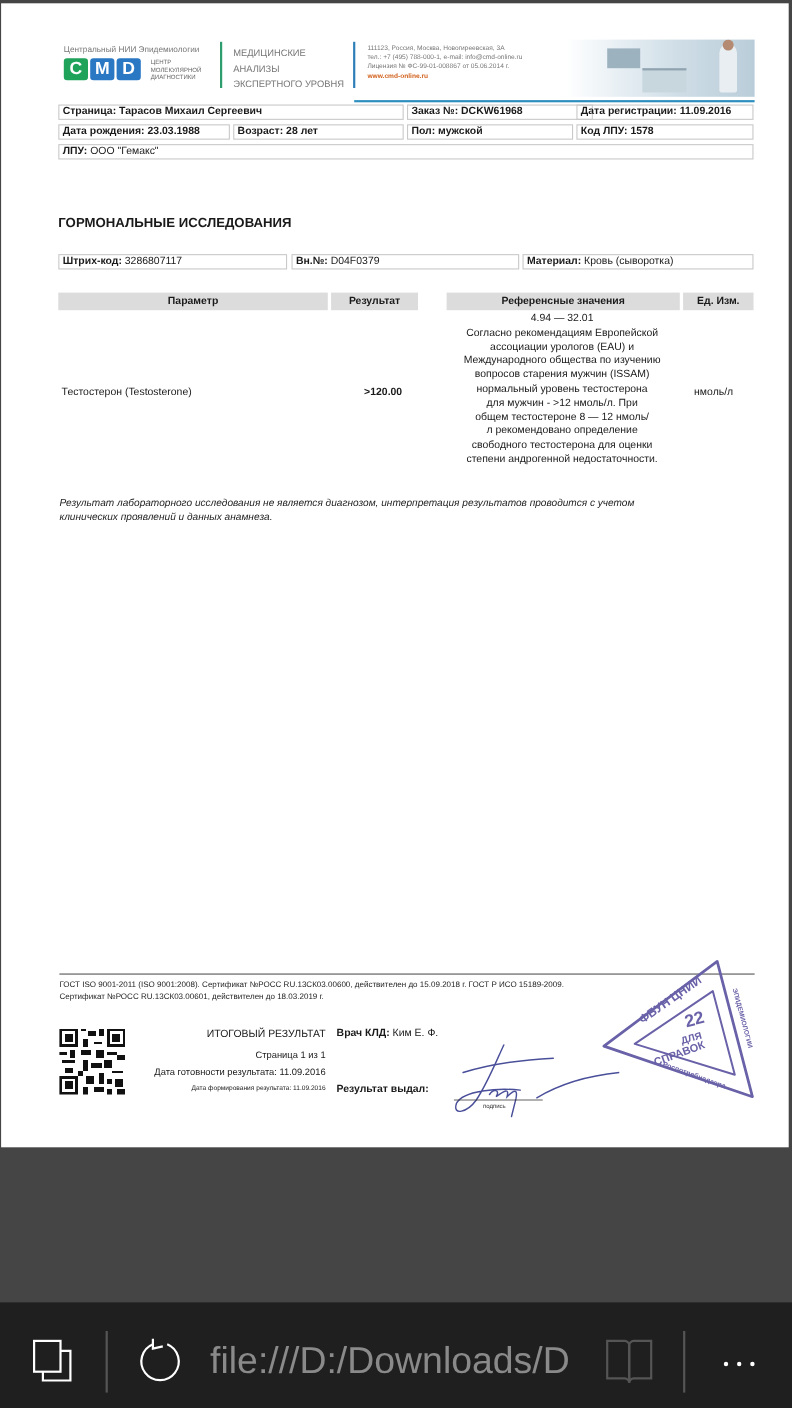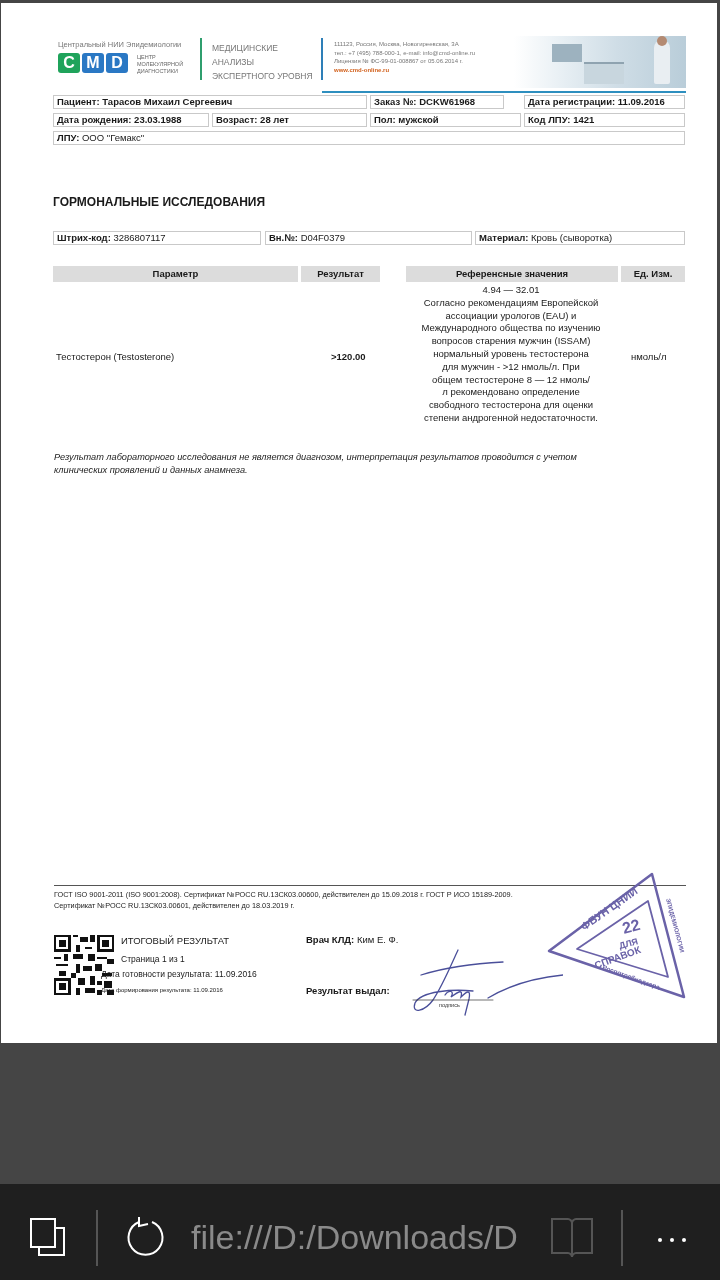--- a/index.html
+++ b/index.html
@@ -37,21 +37,21 @@
   
   .th { position: absolute; top: 266px; height: 16px; background: #dcdcdc; font-size: 9.5px; font-weight: bold; line-height: 16px; text-align: center; }
   .cell { position: absolute; font-size: 9.5px; }
   .ref { position: absolute; left: 404px; top: 285px; width: 212px; text-align: center; font-size: 9.5px; line-height: 12.8px; }
   .note { position: absolute; left: 53px; top: 451px; font-size: 9.2px; line-height: 13px; font-style: italic; color: #222; }
 
   
   .foot-rule { position: absolute; left: 53px; top: 885px; width: 632px; height: 1px; background: #555; }
   .cert { position: absolute; left: 53px; top: 890px; font-size: 7.3px; line-height: 10.5px; color: #222; white-space: nowrap; }
   .qr { position: absolute; left: 53px; top: 935px; width: 60px; height: 60px; }
-  .fr { position: absolute; white-space: nowrap; }
+  .fr { position: absolute; text-align: right; white-space: nowrap; }
   .signature { position: absolute; left: 405px; top: 945px; width: 160px; height: 75px; }
   .stamp { position: absolute; left: 543px; top: 866px; width: 145px; height: 135px; }
 
   
   #bar { position: absolute; left: 0; top: 1184px; width: 720px; height: 96px; background: #1f1f1f; }
   .bar-icon { position: absolute; }
   .bar-sep { position: absolute; top: 1210px; width: 2px; height: 56px; background: #555; }
   .url-text { position: absolute; left: 191px; top: 1213px; width: 330px; overflow: hidden; white-space: nowrap; font-size: 34px; color: #8a8a8a; line-height: 48px; }
 </style>
 </head>
@@ -88,39 +88,39 @@
       <div class="lab-photo">
         <div class="eq1"></div>
           <div class="eq2"></div>
           <div class="person"></div>
           <div class="head"></div>
       </div>
       <div class="hdr-rule"></div>
     </div>
 
     <div class="box" style="left:52px;top:92px;width:314px">
-      <span class="b">Пациент:</span> <span class="b">Тарасов Михаил Сергеевич</span>
-    </div>
-    <div class="box" style="left:369px;top:92px;width:134px">
+      <span class="b">Страница:</span> <span class="b">Тарасов Михаил Сергеевич</span>
+    </div>
+    <div class="box" style="left:369px;top:92px;width:169px">
       <span class="b">Заказ №:</span> <span class="b">DCKW61968</span>
     </div>
     <div class="box" style="left:523px;top:92px;width:161px">
       <span class="b">Дата регистрации:</span> <span class="b">11.09.2016</span>
     </div>
     <div class="box" style="left:52px;top:110px;width:156px">
       <span class="b">Дата рождения:</span> <span class="b">23.03.1988</span>
     </div>
     <div class="box" style="left:211px;top:110px;width:155px">
       <span class="b">Возраст:</span> <span class="b">28 лет</span>
     </div>
     <div class="box" style="left:369px;top:110px;width:151px">
       <span class="b">Пол:</span> <span class="b">мужской</span>
     </div>
     <div class="box" style="left:523px;top:110px;width:161px">
-      <span class="b">Код ЛПУ:</span> <span class="b">1421</span>
+      <span class="b">Код ЛПУ:</span> <span class="b">1578</span>
     </div>
     <div class="box" style="left:52px;top:128px;width:632px">
       <span class="b">ЛПУ:</span> <span>ООО "Гемакс"</span>
     </div>
 
     <div class="section-title" style="left:52px;top:192px">ГОРМОНАЛЬНЫЕ ИССЛЕДОВАНИЯ</div>
     <div class="box" style="left:52px;top:228px;width:208px">
       <span class="b">Штрих-код:</span> <span>3286807117</span>
     </div>
     <div class="box" style="left:264px;top:228px;width:207px">

